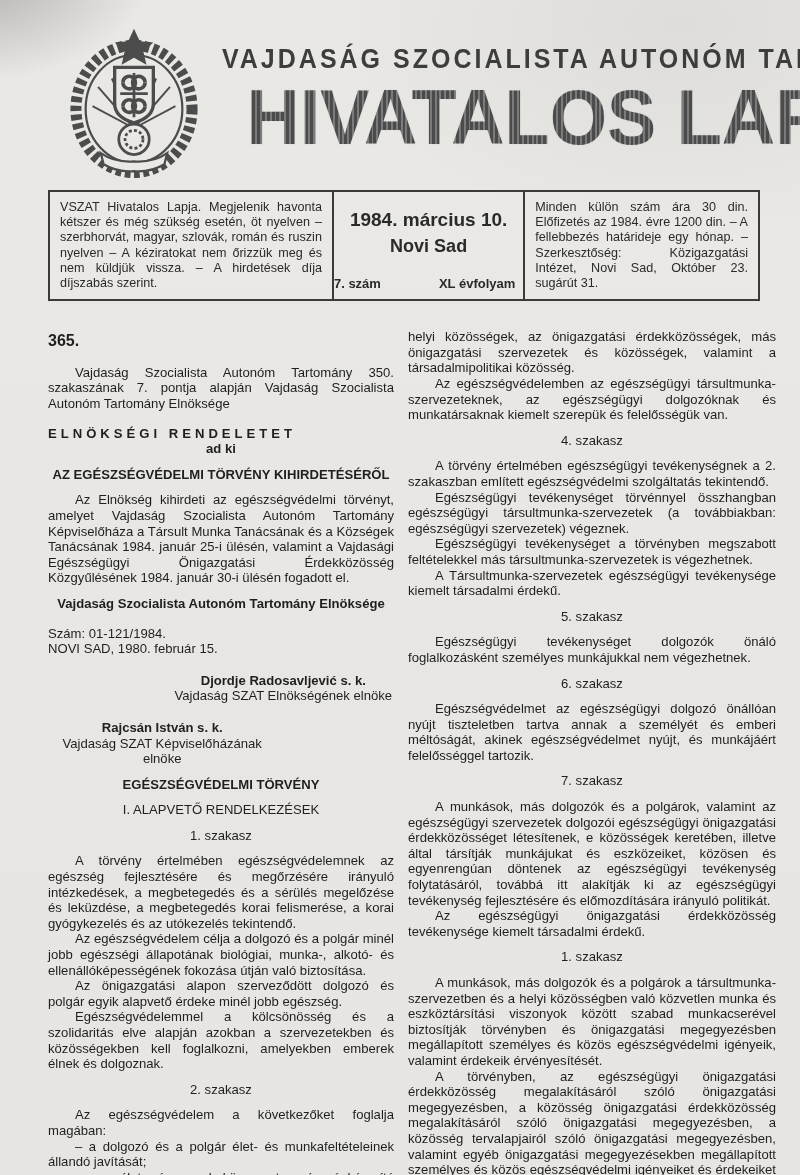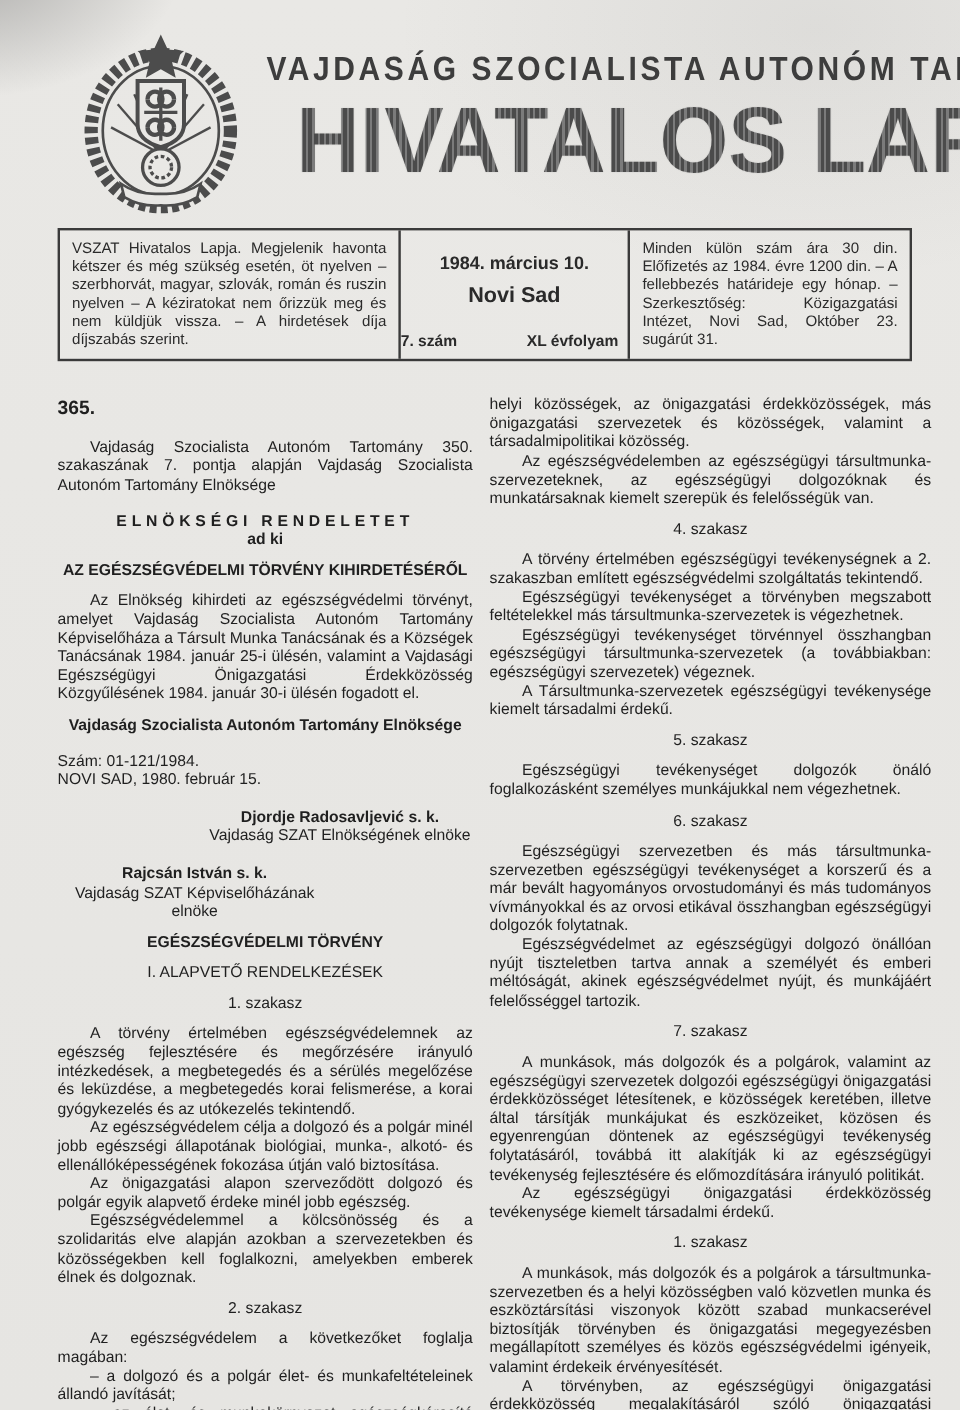--- a/index.html
+++ b/index.html
@@ -35,34 +35,34 @@
   }
   
   .infobox{
     display:flex;width:708px;margin:12px 0 0 48px;
     border:2px solid #3a3a3a;background:rgba(255,255,255,.06);
   }
   .cell{padding:8px 10px;font-size:12.6px;line-height:15.2px;color:#2a2a2a;}
   .cell-left{width:266px;border-right:2px solid #3a3a3a;text-align:justify;}
   .cell-mid{width:172px;border-right:2px solid #3a3a3a;position:relative;text-align:center;}
   .cell-right{width:216px;text-align:justify;}
-  .cell-mid .date{font-weight:bold;margin-top:12px;font-size:15px;}
+  .cell-mid .date{font-weight:bold;margin-top:12px;font-size:19px;}
   .cell-mid .place{font-weight:bold;margin-top:12px;font-size:18px;}
   .issue-row{
     position:absolute;left:0;right:8px;bottom:8px;
     display:flex;justify-content:space-between;font-weight:bold;font-size:13px;
   }
   
   .columns{display:flex;margin:28px 0 0 48px;}
   .col{width:346px;font-size:13.1px;line-height:15.6px;text-align:justify;color:#1f1f1f;}
   .col-right{width:368px;margin-left:14px;}
   .para{margin:0;text-indent:27px;}
   .para.flush{text-indent:0;}
   .law-num{font-weight:bold;font-size:16px;margin:4px 0 16px 0;text-indent:0;}
-  .h-spaced{font-weight:bold;text-align:center;letter-spacing:4px;margin:14px 0 0 0;}
+  .h-spaced{font-weight:bold;text-align:left;letter-spacing:4px;margin:14px 0 0 0;}
   .h-bold{font-weight:bold;text-align:center;margin:10px 0;}
   .h-bold.tight{margin:0 0 2px 0;}
   .h-center{text-align:center;margin:10px 0;}
   .line{text-indent:0;margin:0;}
   .line.first{margin-top:14px;}
   .sig{margin-top:16px;text-align:center;}
   .sig strong{display:block;}
   .sig-right{width:64%;margin-left:auto;}
   .sig-left{width:66%;margin-right:auto;}
 </style>
@@ -155,27 +155,26 @@
         <div class="h-center">2. szakasz</div>
         <p class="para">Az egészségvédelem a következőket foglalja magában:</p>
         <p class="para">– a dolgozó és a polgár élet- és munkafeltételeinek állandó javítását;</p>
         <p class="para">– az élet- és munkakörnyezet egészségkárosító hatásának megszüntetését;</p>
       </div>
     <div class="col col-right">
         <p class="para flush">helyi közösségek, az önigazgatási érdekközösségek, más önigazgatási szervezetek és közösségek, valamint a társadalmipolitikai közösség.</p>
         <p class="para">Az egészségvédelemben az egészségügyi társultmunka-szervezeteknek, az egészségügyi dolgozóknak és munkatársaknak kiemelt szerepük és felelősségük van.</p>
         <div class="h-center">4. szakasz</div>
         <p class="para">A törvény értelmében egészségügyi tevékenységnek a 2. szakaszban említett egészségvédelmi szolgáltatás tekintendő.</p>
+        <p class="para">Egészségügyi tevékenységet törvénnyel összhangban egészségügyi társultmunka-szervezetek (a továbbiakban: egészségügyi szervezetek) végeznek.</p>
         <p class="para">Egészségügyi tevékenységet a törvényben megszabott feltételekkel más társultmunka-szervezetek is végezhetnek.</p>
-        <p class="para">Egészségügyi tevékenységet törvénnyel összhangban egészségügyi társultmunka-szervezetek (a továbbiakban: egészségügyi szervezetek) végeznek.</p>
         <p class="para">A Társultmunka-szervezetek egészségügyi tevékenysége kiemelt társadalmi érdekű.</p>
         <div class="h-center">5. szakasz</div>
         <p class="para">Egészségügyi tevékenységet dolgozók önáló foglalkozásként személyes munkájukkal nem végezhetnek.</p>
         <div class="h-center">6. szakasz</div>
-        <p class="para">Egészségügyi szervezetben és más társultmunka-szervezetben egészségügyi tevékenységet a korszerű és a már bevált hagyományos orvostudományi és más tudományos vívmányokkal és az orvosi etikával összhangban egészségügyi dolgozók folytatnak.</p>
         <p class="para">Egészségvédelmet az egészségügyi dolgozó önállóan nyújt tiszteletben tartva annak a személyét és emberi méltóságát, akinek egészségvédelmet nyújt, és munkájáért felelősséggel tartozik.</p>
         <div class="h-center">7. szakasz</div>
         <p class="para">A munkások, más dolgozók és a polgárok, valamint az egészségügyi szervezetek dolgozói egészségügyi önigazgatási érdekközösséget létesítenek, e közösségek keretében, illetve által társítják munkájukat és eszközeiket, közösen és egyenrengúan döntenek az egészségügyi tevékenység folytatásáról, továbbá itt alakítják ki az egészségügyi tevékenység fejlesztésére és előmozdítására irányuló politikát.</p>
         <p class="para">Az egészségügyi önigazgatási érdekközösség tevékenysége kiemelt társadalmi érdekű.</p>
         <div class="h-center">1. szakasz</div>
         <p class="para">A munkások, más dolgozók és a polgárok a társultmunka-szervezetben és a helyi közösségben való közvetlen munka és eszköztársítási viszonyok között szabad munkacserével biztosítják törvényben és önigazgatási megegyezésben megállapított személyes és közös egészségvédelmi igényeik, valamint érdekeik érvényesítését.</p>
         <p class="para">A törvényben, az egészségügyi önigazgatási érdekközösség megalakításáról szóló önigazgatási megegyezésben, a közösség önigazgatási érdekközösség megalakításáról szóló önigazgatási megegyezésben, a közösség tervalapjairól szóló önigazgatási megegyezésben, valamint egyéb önigazgatási megegyezésekben megállapított személyes és közös egészségvédelmi igényeiket és érdekeiket a munkások, más dolgozók és a polgárok a kölcsönösség és a szolidaritás elve alapján a közösség keretében és által érvényesítik.</p>
       </div>
   </main>
 

